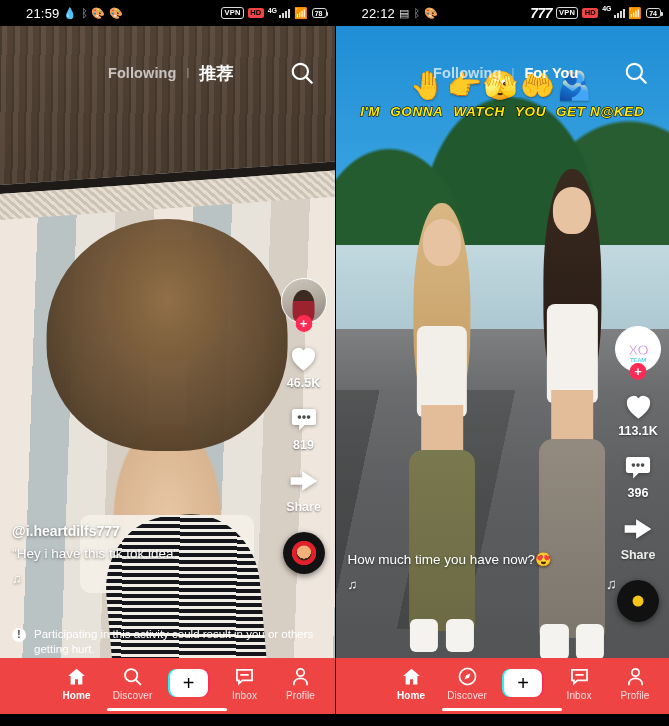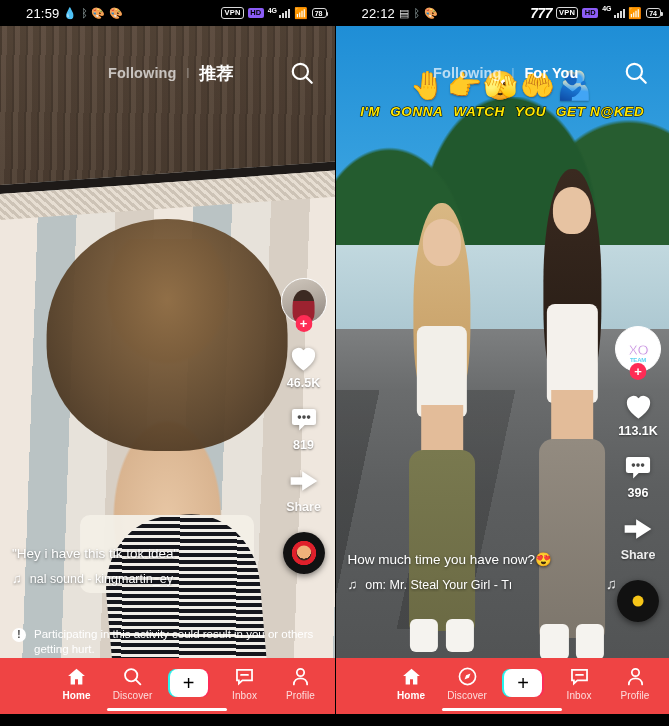--- a/index.html
+++ b/index.html
@@ -12,21 +12,21 @@
 
   
   .statusbar { position:relative; height:26px; background:#000; display:flex;
     align-items:center; padding:0 8px; color:#fff; font-size:12.5px; z-index:40; }
   .status-left { display:flex; align-items:center; gap:4px;margin-left:18px; }
   .status-right { margin-left:auto; display:flex; align-items:center; gap:4px; }
   .clock { font-size:13px; letter-spacing:.2px; font-weight:400; }
   .s-ico { font-size:11px; line-height:1; display:inline-block; }
   .pill { border:1.2px solid #d9d9d9; border-radius:3px; font-size:7.5px;
     padding:0.5px 2px; line-height:1.25; letter-spacing:.3px; font-weight:700; }
-  .pill-f { background:#8b5cf6; color:#000; border-radius:2px; font-size:7.5px;
+  .pill-f { background:#ef4444; color:#000; border-radius:2px; font-size:7.5px;
     padding:1px 2.5px; line-height:1.15; font-weight:700; }
   .batt { border:1.2px solid #d9d9d9; border-radius:3px; font-size:7px; padding:0.5px 3px 0.5px 2px;
     position:relative; font-weight:700; }
   .batt:after{ content:""; position:absolute; right:-2.5px; top:3px; width:1.5px; height:4px;
     background:#d9d9d9; border-radius:0 1px 1px 0; }
   .sigbars { display:inline-flex; align-items:flex-end; gap:1px; height:9px; }
   .sigbars i { display:block; width:2px; background:#d9d9d9; }
   .sigbars i:nth-child(1){height:3px}.sigbars i:nth-child(2){height:5px}
   .sigbars i:nth-child(3){height:7px}.sigbars i:nth-child(4){height:9px}
   .g4 { font-size:7px; font-weight:700; margin-right:-2px; align-self:flex-start; }
@@ -294,24 +294,26 @@
             <svg width="32" height="28" viewBox="0 0 24 20" fill="#fff">
               <path d="M2 7.2h8.6V2.6L22 10l-11.4 7.4v-4.6H2z"></path>
             </svg>
           </span>
           <span class="rail-cnt" style="opacity:.85">Share</span>
         </div>
         <div class="disc left-disc"></div>
       </div>
 
       <div class="caption cap-left">
+        <div class="handle">
+          <span>@i.heartdilfs777</span>
+        </div>
         <div class="desc">"Hey i have this tik tok idea"</div>
         <div class="music">
           <span class="note">♫</span>
-          <span>nal sound - kingmartin_ey</span>
         </div>
       </div>
 
       <div class="warn">
         <span class="warn-ico">!</span>
         <span>Participating in this activity could result in you or others getting hurt.</span>
       </div>
 
       <div class="progress">
         <span class="knob" style="left:13%"></span>
@@ -477,21 +479,20 @@
         </div>
         <div class="disc right-disc"></div>
       </div>
 
       <span class="float-note">♫</span>
 
       <div class="caption cap-right">
         <div class="desc">How much time you have now?😍</div>
         <div class="music">
           <span class="note">♫</span>
-          <span>om: Mr. Steal Your Girl - Tı</span>
         </div>
       </div>
 
       <div class="progress">
         <span class="knob" style="left:42%"></span>
       </div>
     </div>
 
     <div class="nav">
       <div class="nav-item active">

